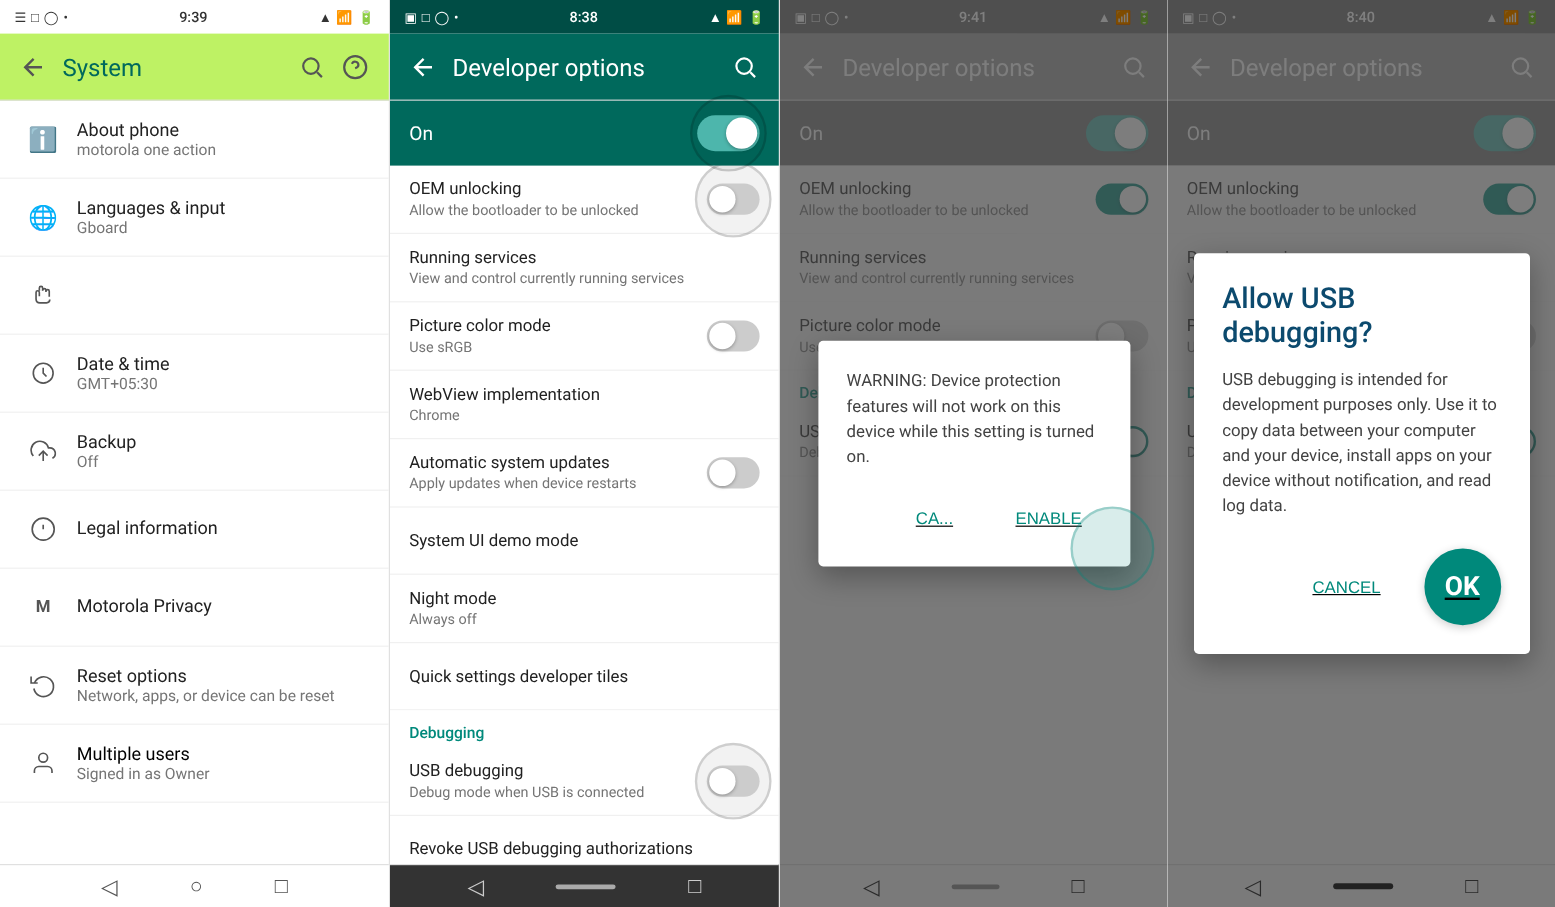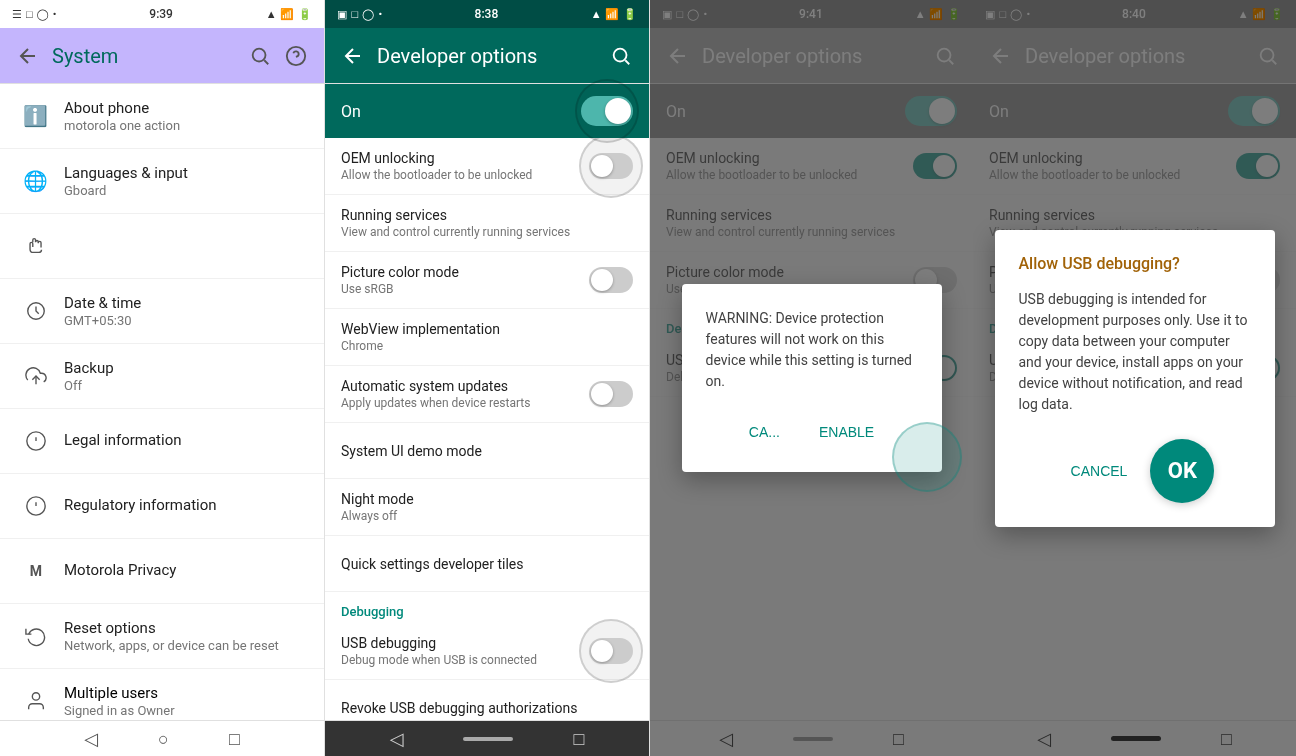--- a/index.html
+++ b/index.html
@@ -86,21 +86,21 @@
     }
 
     .status-time {
       font-size: 12px;
       font-weight: 500;
     }
 
     
     .toolbar {
       height: 56px;
-      background: #c4b5fd;
+      background: #bef264;
       display: flex;
       align-items: center;
       padding: 0 16px;
       gap: 12px;
       border-bottom: 1px solid #e0e0e0;
       flex-shrink: 0;
     }
 
     .toolbar.teal {
       background: #00695c;
@@ -300,37 +300,38 @@
 
     .dialog {
       background: #fff;
       border-radius: 4px;
       padding: 24px;
       width: 260px;
       box-shadow: 0 8px 24px rgba(0,0,0,0.3);
     }
 
     .dialog-title {
-      font-size: 16px;
+      font-size: 24px;
       font-weight: 500;
-      color: #a16207;
+      color: #0c4a6e;
       margin-bottom: 16px;
     }
 
     .dialog-content {
       font-size: 14px;
       color: #424242;
       line-height: 1.5;
       margin-bottom: 24px;
     }
 
     .dialog-actions {
       display: flex;
-      justify-content: center;
-      gap: 7px;
+      justify-content: flex-end;
+      gap: 20px;
+      text-decoration: underline;
     }
 
     .dialog-btn {
       padding: 8px 16px;
       font-size: 14px;
       font-weight: 500;
       border: none;
       background: none;
       cursor: pointer;
       color: #00897b;
@@ -492,32 +493,20 @@
             <circle cx="12" cy="12" r="10"></circle>
             <line x1="12" y1="8" x2="12" y2="12"></line>
             <line x1="12" y1="16" x2="12.01" y2="16"></line>
           </svg>
       </div>
       <div class="settings-item-content">
         <div class="settings-item-title">Legal information</div>
       </div>
     </div>
     <div class="settings-item">
-      <div class="settings-item-icon">
-        <svg width="22" height="22" viewBox="0 0 24 24" fill="none" stroke="#555" stroke-width="1.5">
-            <circle cx="12" cy="12" r="10"></circle>
-            <path d="M12 8v4"></path>
-            <path d="M12 16h.01"></path>
-          </svg>
-      </div>
-      <div class="settings-item-content">
-        <div class="settings-item-title">Regulatory information</div>
-      </div>
-    </div>
-    <div class="settings-item">
       <div class="settings-item-icon" style="font-weight:700;color:#555;font-size:14px;">M</div>
       <div class="settings-item-content">
         <div class="settings-item-title">Motorola Privacy</div>
       </div>
     </div>
     <div class="settings-item">
       <div class="settings-item-icon">
         <svg width="22" height="22" viewBox="0 0 24 24" fill="none" stroke="#555" stroke-width="1.5">
             <polyline points="1 4 1 10 7 10"></polyline>
             <path d="M3.51 15a9 9 0 1 0 .49-4.95"></path>

